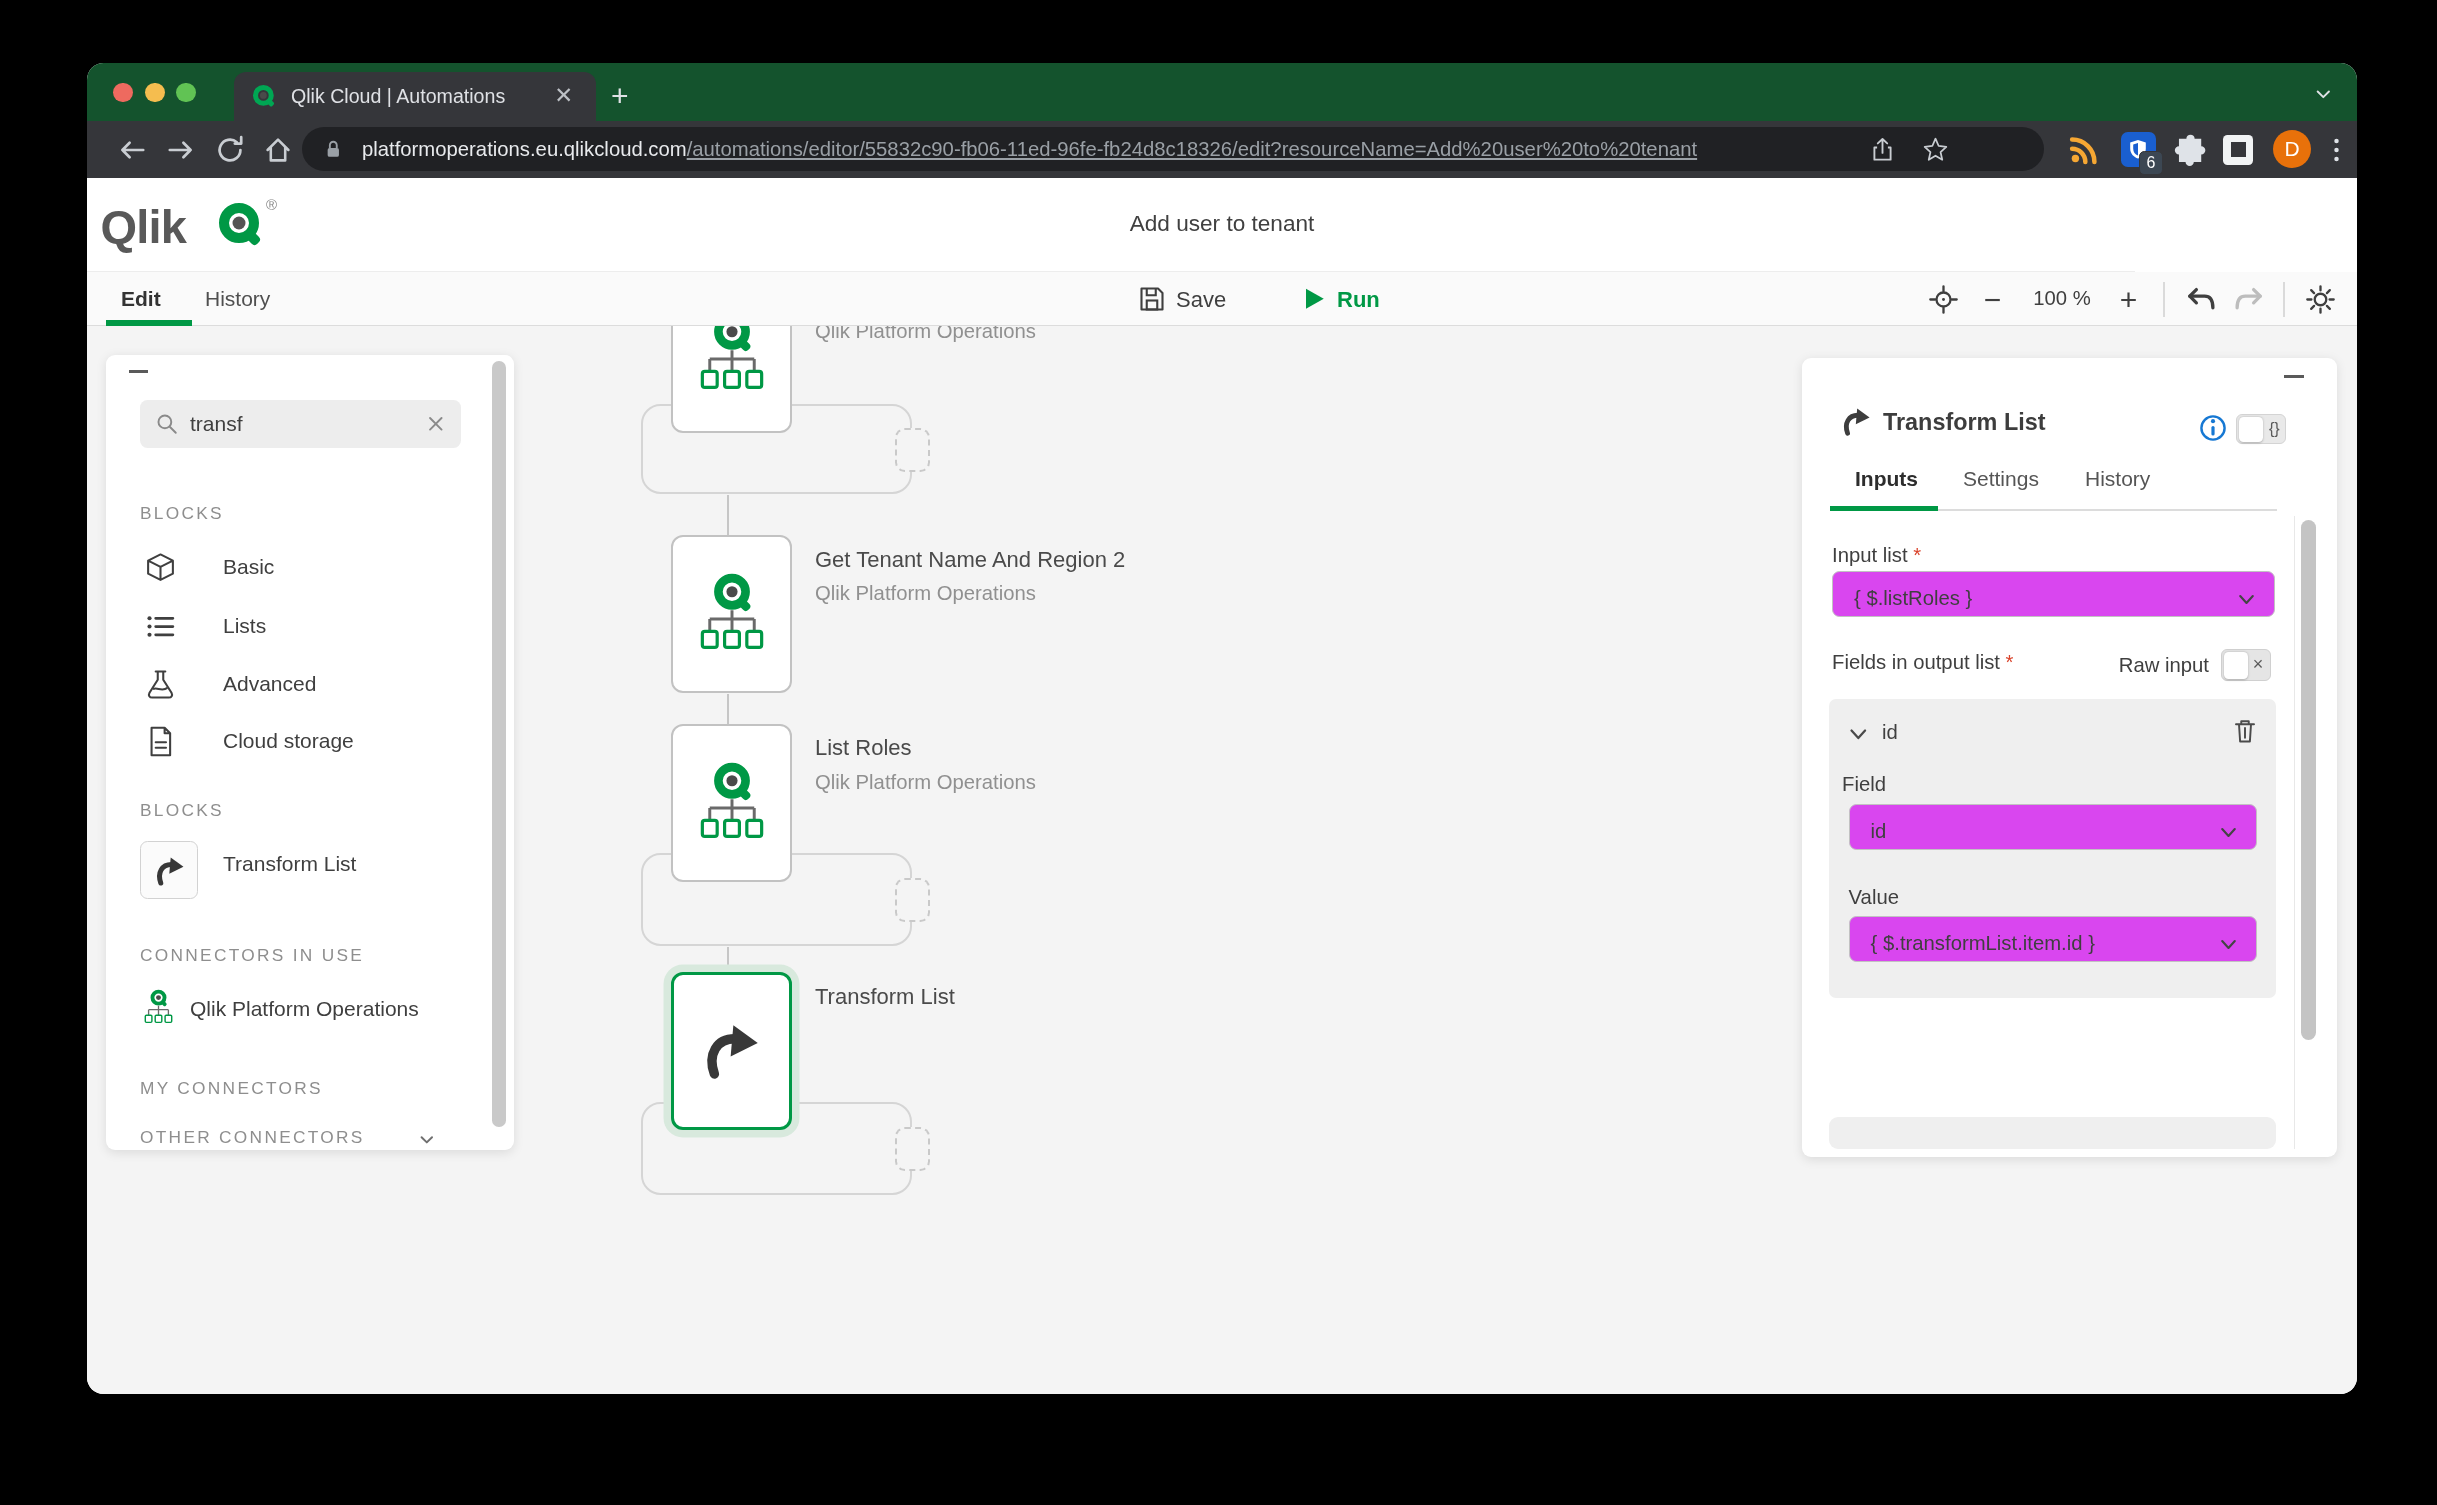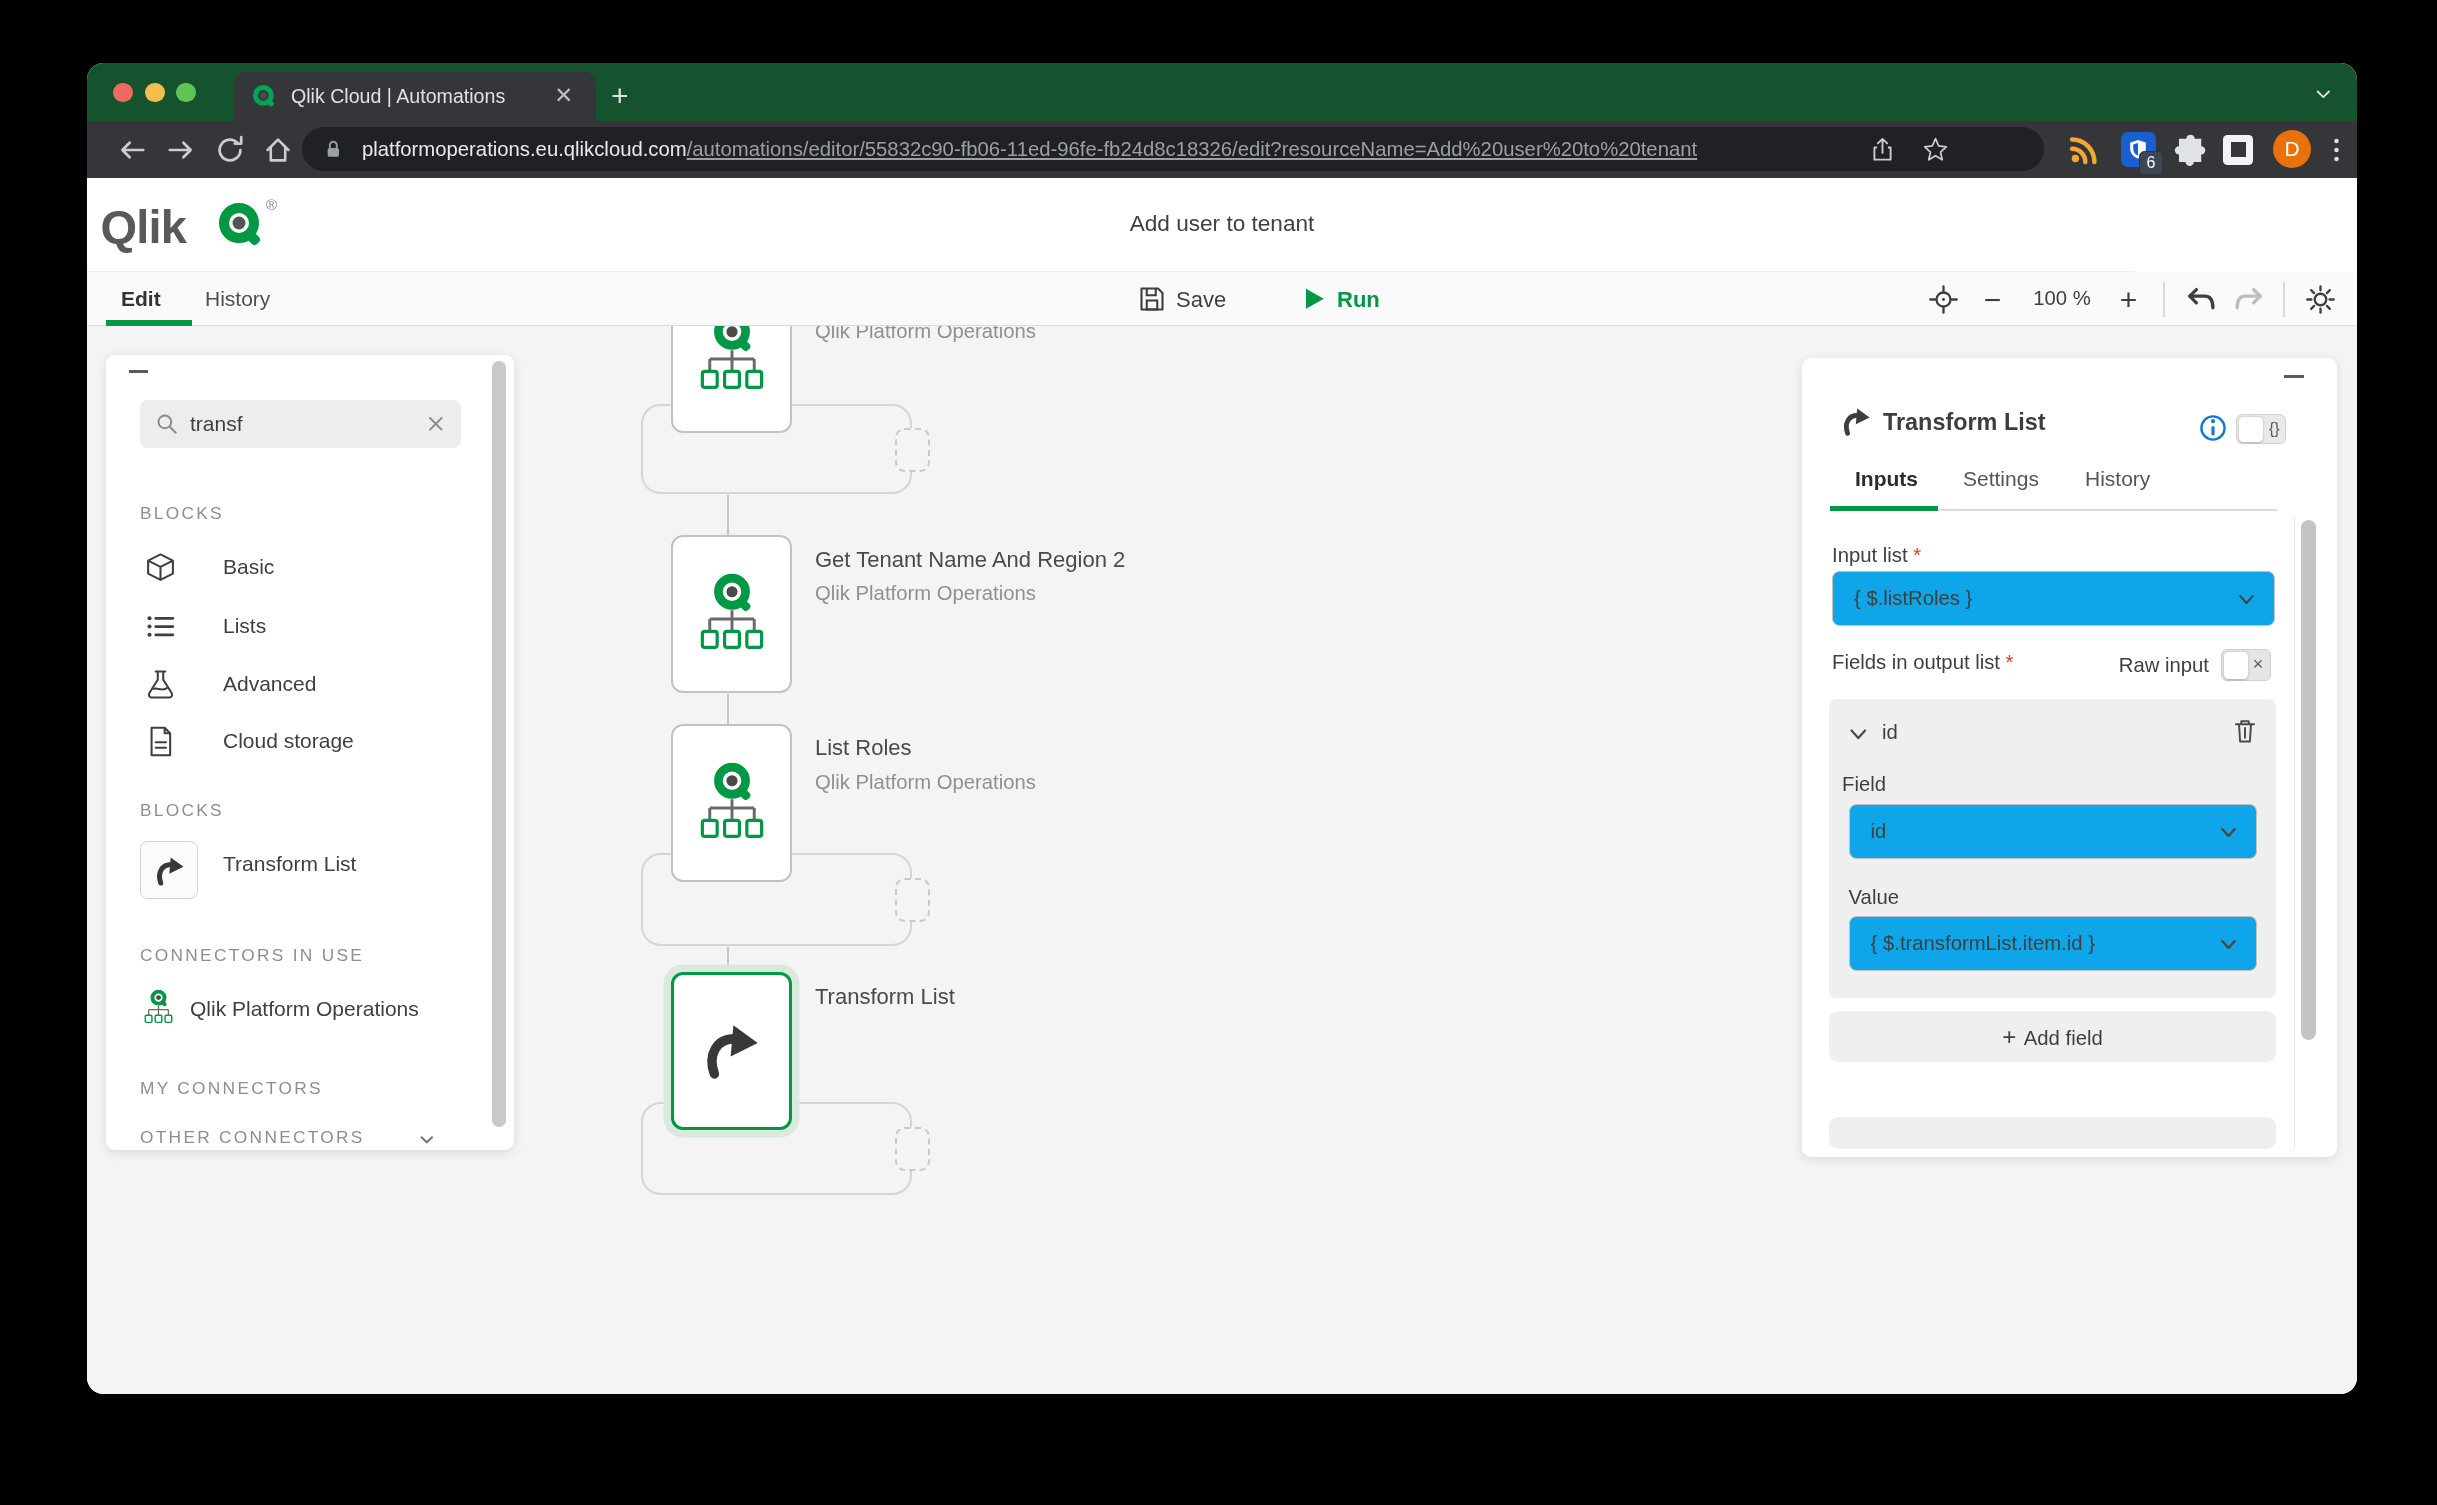--- a/index.html
+++ b/index.html
@@ -111,21 +111,21 @@
   .pn-toggle { position:absolute; left:434px; top:56px; width:50px; height:30px; background:#e9e9e9; border:0.8px solid #d4d4d4; border-radius:6px; }
   .pn-toggle .knob { position:absolute; left:1.5px; top:1.5px; width:24px; height:25.6px; background:#fff; border-radius:4.5px; box-shadow:0 0.8px 2.3px rgba(0,0,0,0.25); }
   .pn-toggle .code { position:absolute; right:5.3px; top:4.5px; font-size:16px; color:#5a5a5a; }
   .ptab { position:absolute; top:101px; height:39px; line-height:39px; font-size:21px; }
   .pt1 { left:53px; color:#2d2d2d; font-weight:bold; } .pt2 { left:161px; color:#555; } .pt3 { left:283px; color:#555; }
   .ptab-line { position:absolute; left:28px; top:151px; width:447px; height:1.5px; background:#dcdcdc; }
   .ptab-green { position:absolute; left:28px; top:148px; width:108px; height:5.3px; background:#009845; }
   .plabel { position:absolute; left:30px; font-size:20.3px; color:#3f3f3f; height:25.6px; line-height:25.6px; white-space:nowrap; }
   .plabel .req { color:#d9422a; }
   .lab-input { top:185px; } .lab-fields { top:292px; }
-  .dd { position:absolute; background:#0ea5e9; border:1.5px solid #c2c2c2; border-radius:7.5px; height:55px; }
+  .dd { position:absolute; background:#d946ef; border:1.5px solid #c2c2c2; border-radius:7.5px; height:46px; }
   .dd .ddtext { position:absolute; left:21px; top:0; height:53px; line-height:53px; font-size:20.3px; color:#3f3f3f; white-space:nowrap; }
   .dd svg { position:absolute; right:16.6px; top:16.6px; width:21px; height:21px; }
   .dd-input { left:30px; top:213px; width:443px; }
   .rawlabel { position:absolute; left:286px; top:292px; width:121px; text-align:right; font-size:20.3px; color:#3f3f3f; height:30px; line-height:30px; }
   .rawtoggle { position:absolute; left:419px; top:291px; width:50px; height:32px; background:#e5e5e5; border:0.8px solid #d0d0d0; border-radius:6px; }
   .rawtoggle .knob { position:absolute; left:1.5px; top:1.5px; width:24px; height:27px; background:#fff; border-radius:4.5px; box-shadow:0 0.8px 2.3px rgba(0,0,0,0.25); }
   .rawtoggle .xg { position:absolute; right:6.8px; top:3.8px; font-size:18px; color:#5a5a5a; }
   .fieldcard { position:absolute; left:27px; top:341px; width:447px; height:299px; background:#efefef; border-radius:7px; }
   .fc-chev { position:absolute; left:18px; top:24px; width:22.6px; height:22.6px; }
   .fc-name { position:absolute; left:53px; top:18px; font-size:20.3px; color:#3f3f3f; height:30px; line-height:30px; }
@@ -489,21 +489,20 @@
         </div>
         <div class="fc-lab2">Value</div>
         <div class="dd dd-value">
           <span class="ddtext">{ $.transformList.item.id }</span>
           <svg viewBox="0 0 30 30">
               <path d="M6 10 L15 20 L24 10" fill="none" stroke="#444" stroke-width="3" stroke-linecap="round" stroke-linejoin="round"></path>
             </svg>
         </div>
       </div>
 
-      <div class="addfield"><span class="plus">+</span><span>Add field</span></div>
 
       <div class="pstrip"></div>
       <div class="pgutter"></div>
       <div class="pn-thumb"></div>
     </div>
 
   </div>
 </div>
 
 

